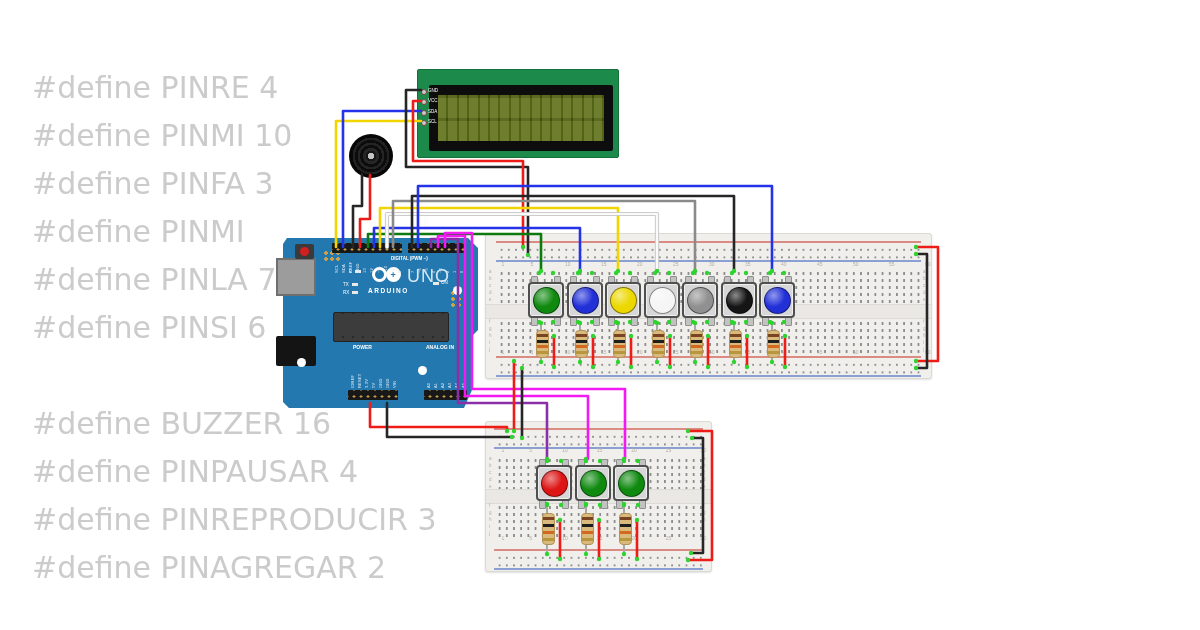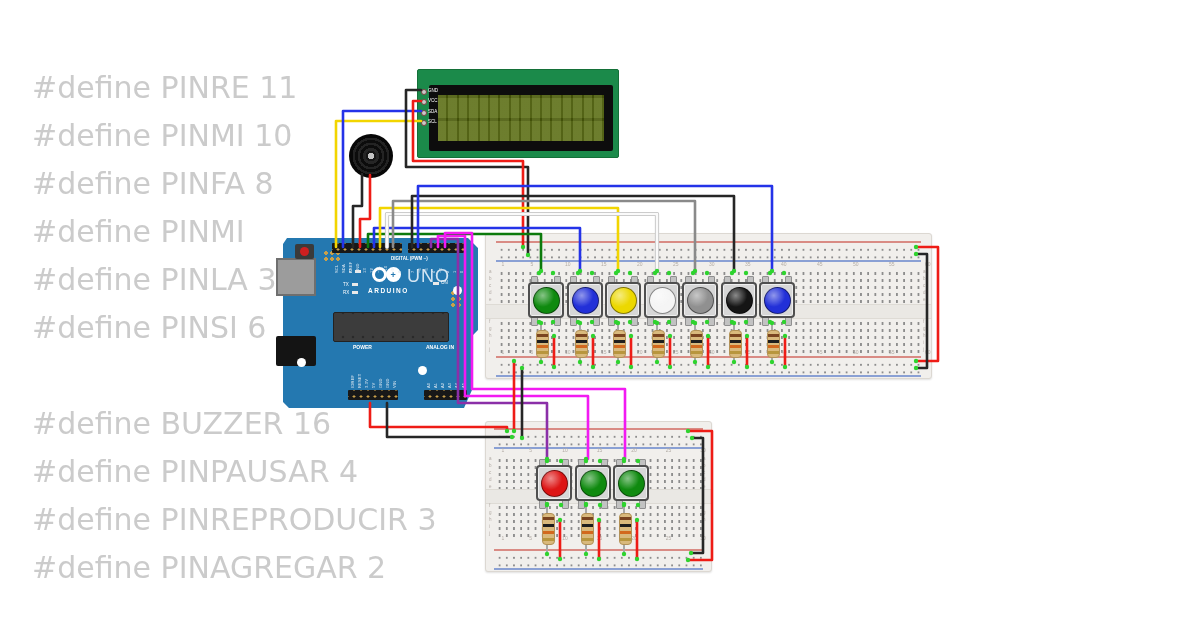--- a/index.html
+++ b/index.html
@@ -65,21 +65,21 @@
   
   #buzzer{position:absolute;left:349px;top:134px;width:44px;height:44px;border-radius:50%;z-index:20;
     background:radial-gradient(circle,#c4c4c4 0 3px,#161616 3px 5.5px,#262626 5.5px 8px,#0c0c0c 8px 11px,
                #242424 11px 13.5px,#0c0c0c 13.5px 16px,#222 16px 18.5px,#070707 18.5px 22px);}
   #wires{position:absolute;left:0;top:0;z-index:50;pointer-events:none;}
 </style>
 </head>
 <body>
 
 <div id="scene">
-  <div id="code"><div>#define PINRE 11</div><div>#define PINMI 10</div><div>#define PINFA 8</div><div>#define PINMI</div><div>#define PINLA 3</div><div>#define PINSI 6</div><div>&nbsp;</div><div>#define BUZZER 16</div><div>#define PINPAUSAR 4</div><div>#define PINREPRODUCIR 3</div><div>#define PINAGREGAR 2</div></div>
+  <div id="code"><div>#define PINRE 4</div><div>#define PINMI 10</div><div>#define PINFA 3</div><div>#define PINMI</div><div>#define PINLA 7</div><div>#define PINSI 6</div><div>&nbsp;</div><div>#define BUZZER 16</div><div>#define PINPAUSAR 4</div><div>#define PINREPRODUCIR 3</div><div>#define PINAGREGAR 2</div></div>
 
   <div id="bb-large" class="breadboard" style="left:485px;top:233px;width:445px;height:144px;">
       <div class="rail-line rail-red" style="left: 10px; top: 7px; width: 425px;"></div>
       <div class="holes holes-rail" style="left: 10px; top: 10px; width: 425px; height: 16px;"></div>
       <div class="rail-line rail-blue" style="left: 10px; top: 26px; width: 425px;"></div>
       <div class="holes holes-main" style="left: 10px; top: 34px; width: 425px; height: 35px;"></div>
       <div class="ravine" style="left: 0px; top: 70px; width: 100%; height: 13px;"></div>
       <div class="holes holes-main" style="left: 10px; top: 84px; width: 425px; height: 35px;"></div>
       <div class="rail-line rail-red" style="left: 10px; top: 122px; width: 425px;"></div>
       <div class="holes holes-rail" style="left: 10px; top: 125px; width: 425px; height: 16px;"></div>

